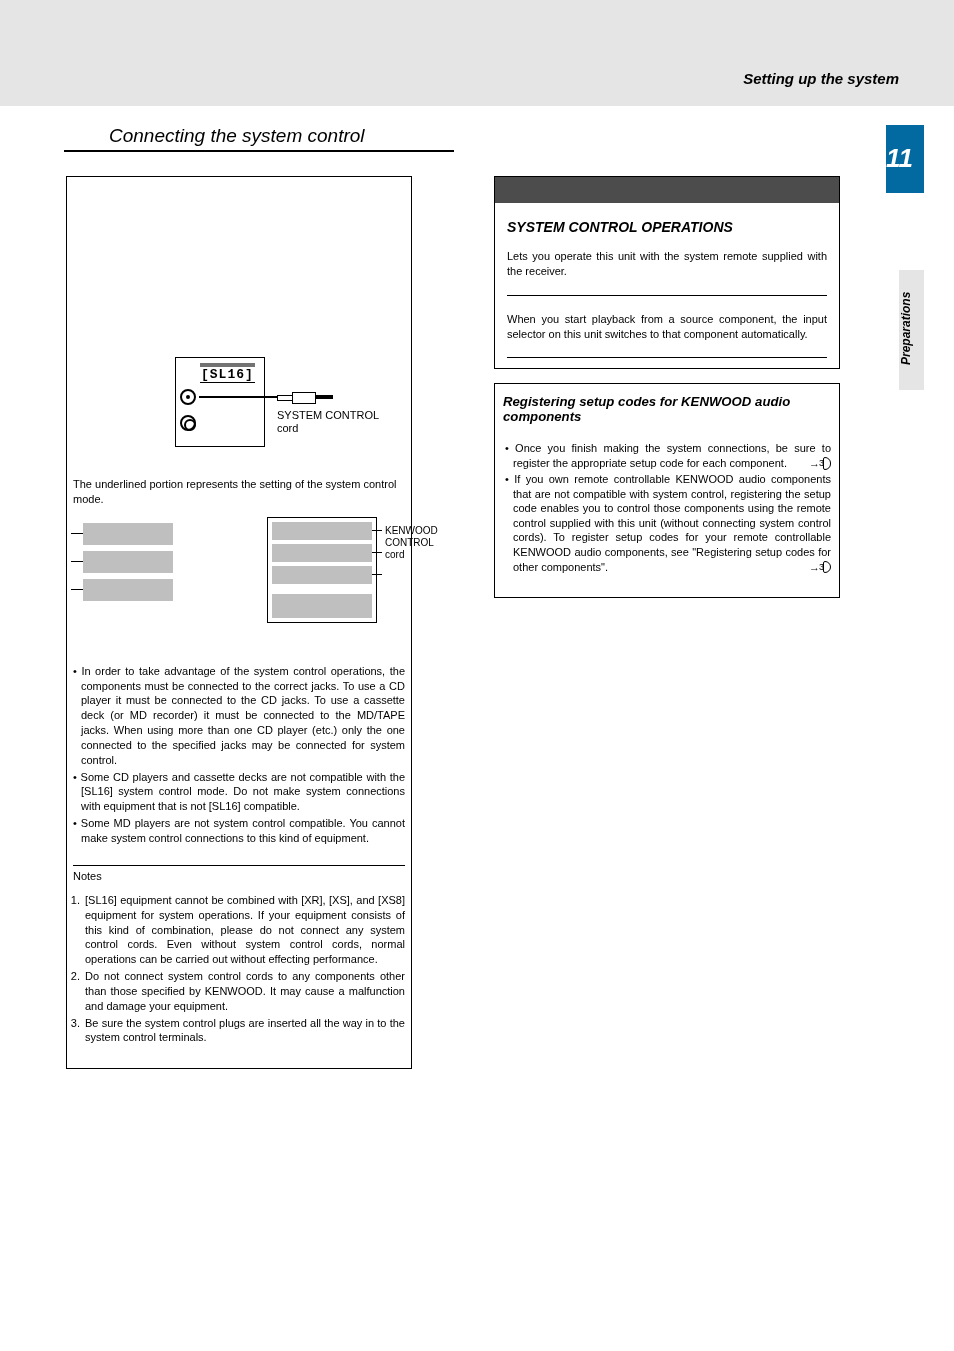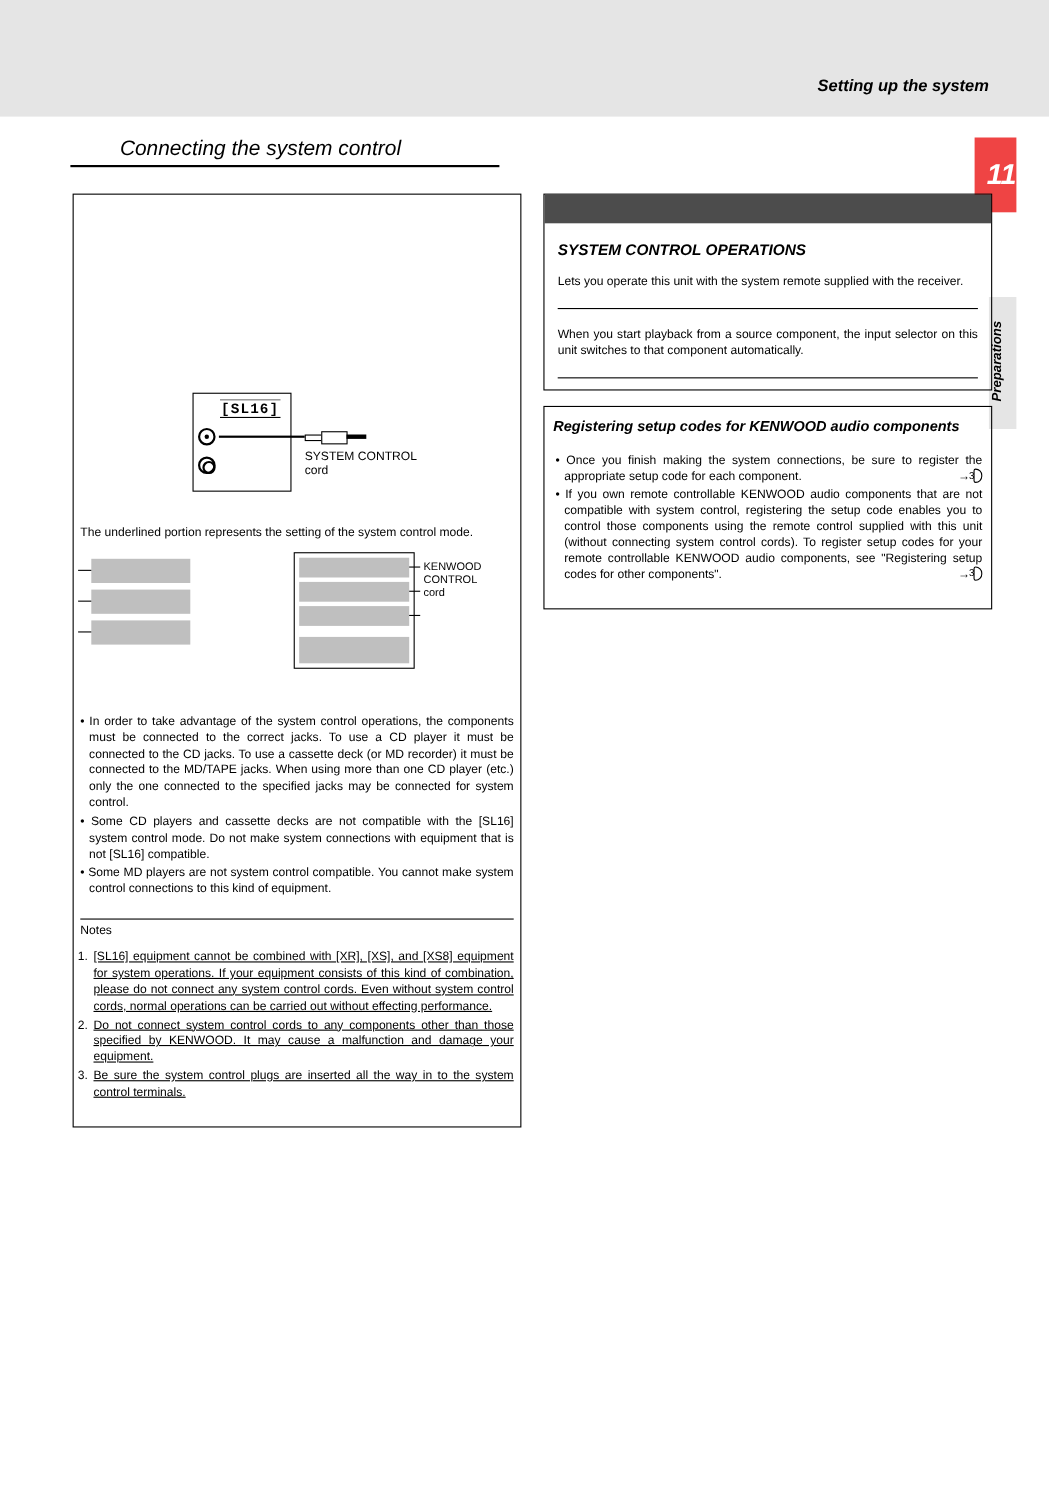--- a/index.html
+++ b/index.html
@@ -45,23 +45,23 @@
     width: 390px;
     height: 2px;
     background: #000;
   }
   .page-num-box {
     position: absolute;
     top: 125px;
     right: 30px;
     width: 38px;
     height: 68px;
-    background: #ef4444;
+    background: #0369a1;
     color: #fff;
-    text-align: right;
+    text-align: left;
   }
   .page-num {
     font-size: 26px;
     font-weight: bold;
     font-style: italic;
     padding-top: 18px;
   }
   .side-tab {
     position: absolute;
     right: 30px;
@@ -72,21 +72,21 @@
     writing-mode: vertical-rl;
     transform: rotate(180deg);
     text-align: center;
     font-style: italic;
     font-weight: bold;
     font-size: 12px;
     padding-top: 4px;
   }
   .col {
     position: absolute;
-    width: 408px;
+    width: 346px;
   }
   .col-left { left: 66px; top: 170px; }
   .col-right { left: 494px; top: 170px; }
   .frame {
     border: 1px solid #000;
     margin-top: 6px;
   }
   .img-area {
     height: 300px;
     position: relative;
@@ -100,21 +100,21 @@
     border: 1px solid #000;
   }
   .sl16-label {
     position: absolute;
     left: 133px;
     top: 186px;
     font-family: "Courier New", monospace;
     font-weight: bold;
     font-size: 13px;
     letter-spacing: 1px;
-    border-top: 1px solid #737373;
+    border-top: 4px solid #737373;
     border-bottom: 1px solid #000;
     padding: 0 1px;
   }
   .jack1 {
     position: absolute;
     left: 113px;
     top: 212px;
     width: 16px;
     height: 16px;
     border: 2px solid #000;
@@ -276,21 +276,20 @@
     margin: 8px 6px 4px 6px;
   }
   .notes-head {
     font-size: 11px;
     padding: 0 6px;
   }
   .notes {
     font-size: 11px;
     line-height: 1.35;
     padding: 0 6px 10px 16px;
-    text-decoration: underline;
   }
   .notes li {
     list-style: decimal;
     margin-bottom: 2px;
     padding-left: 2px;
     text-align: justify;
   }
   .op-header-blank {
     height: 26px;
     background: #4c4c4c;

